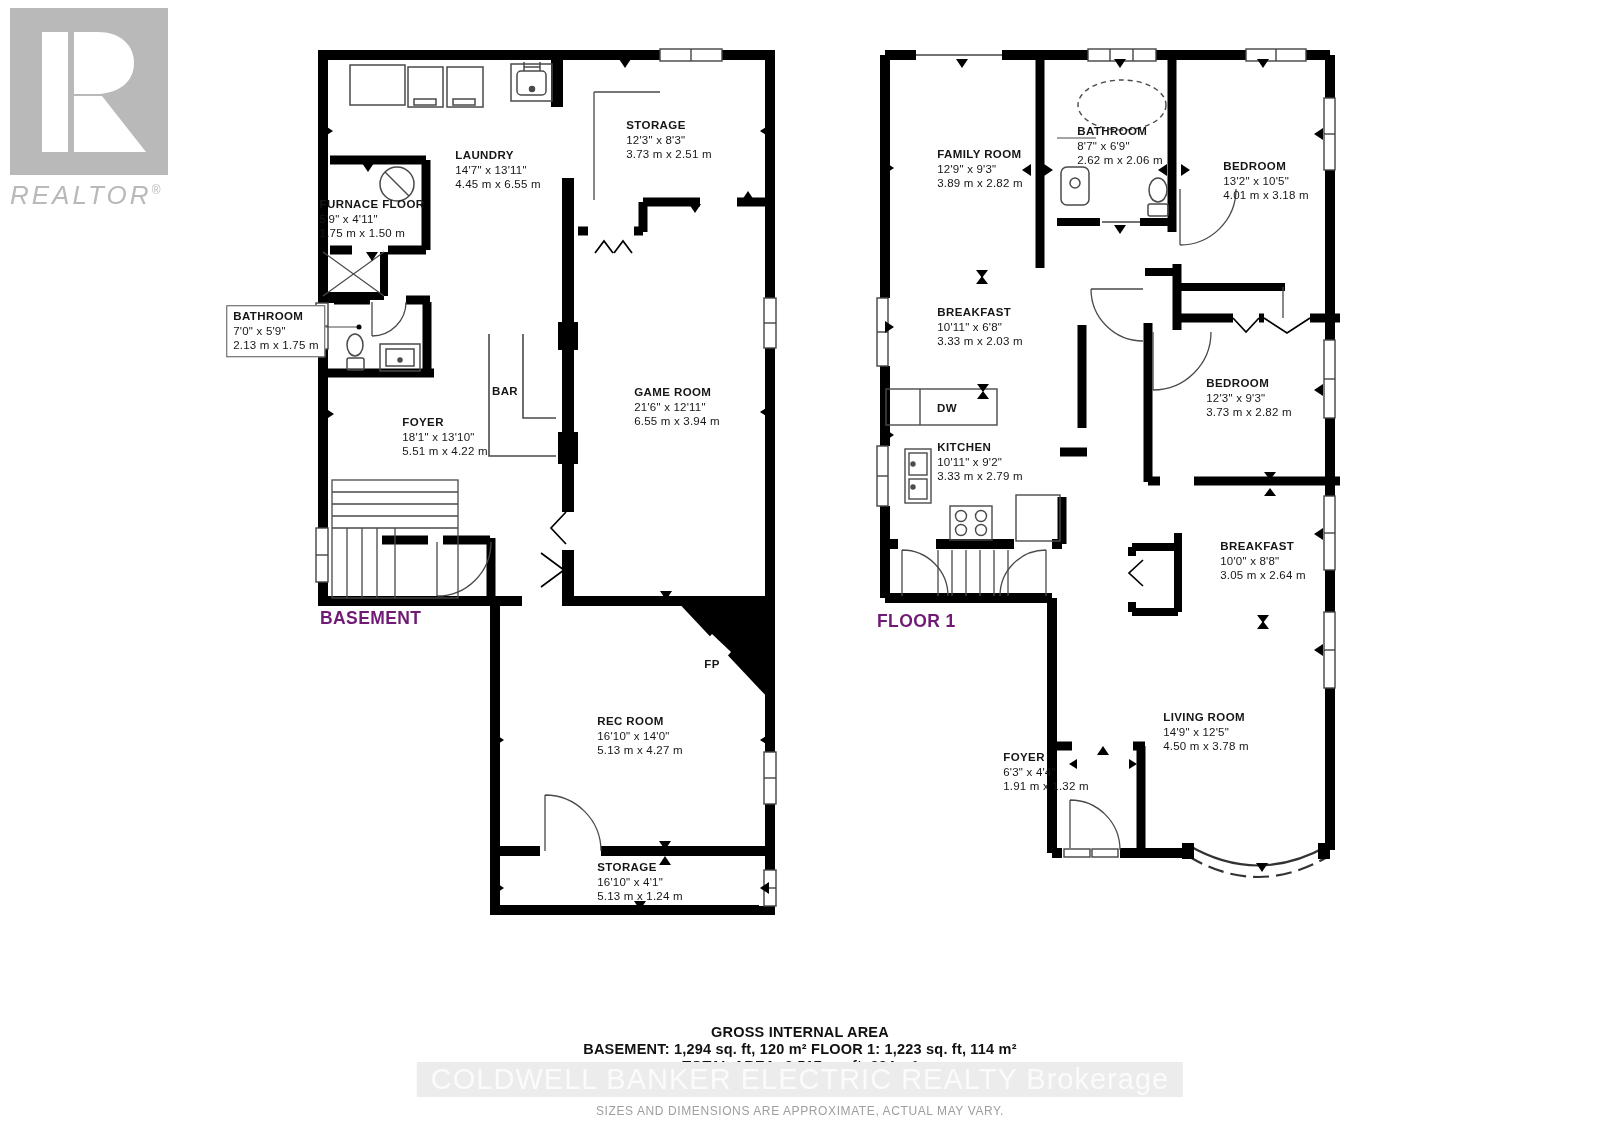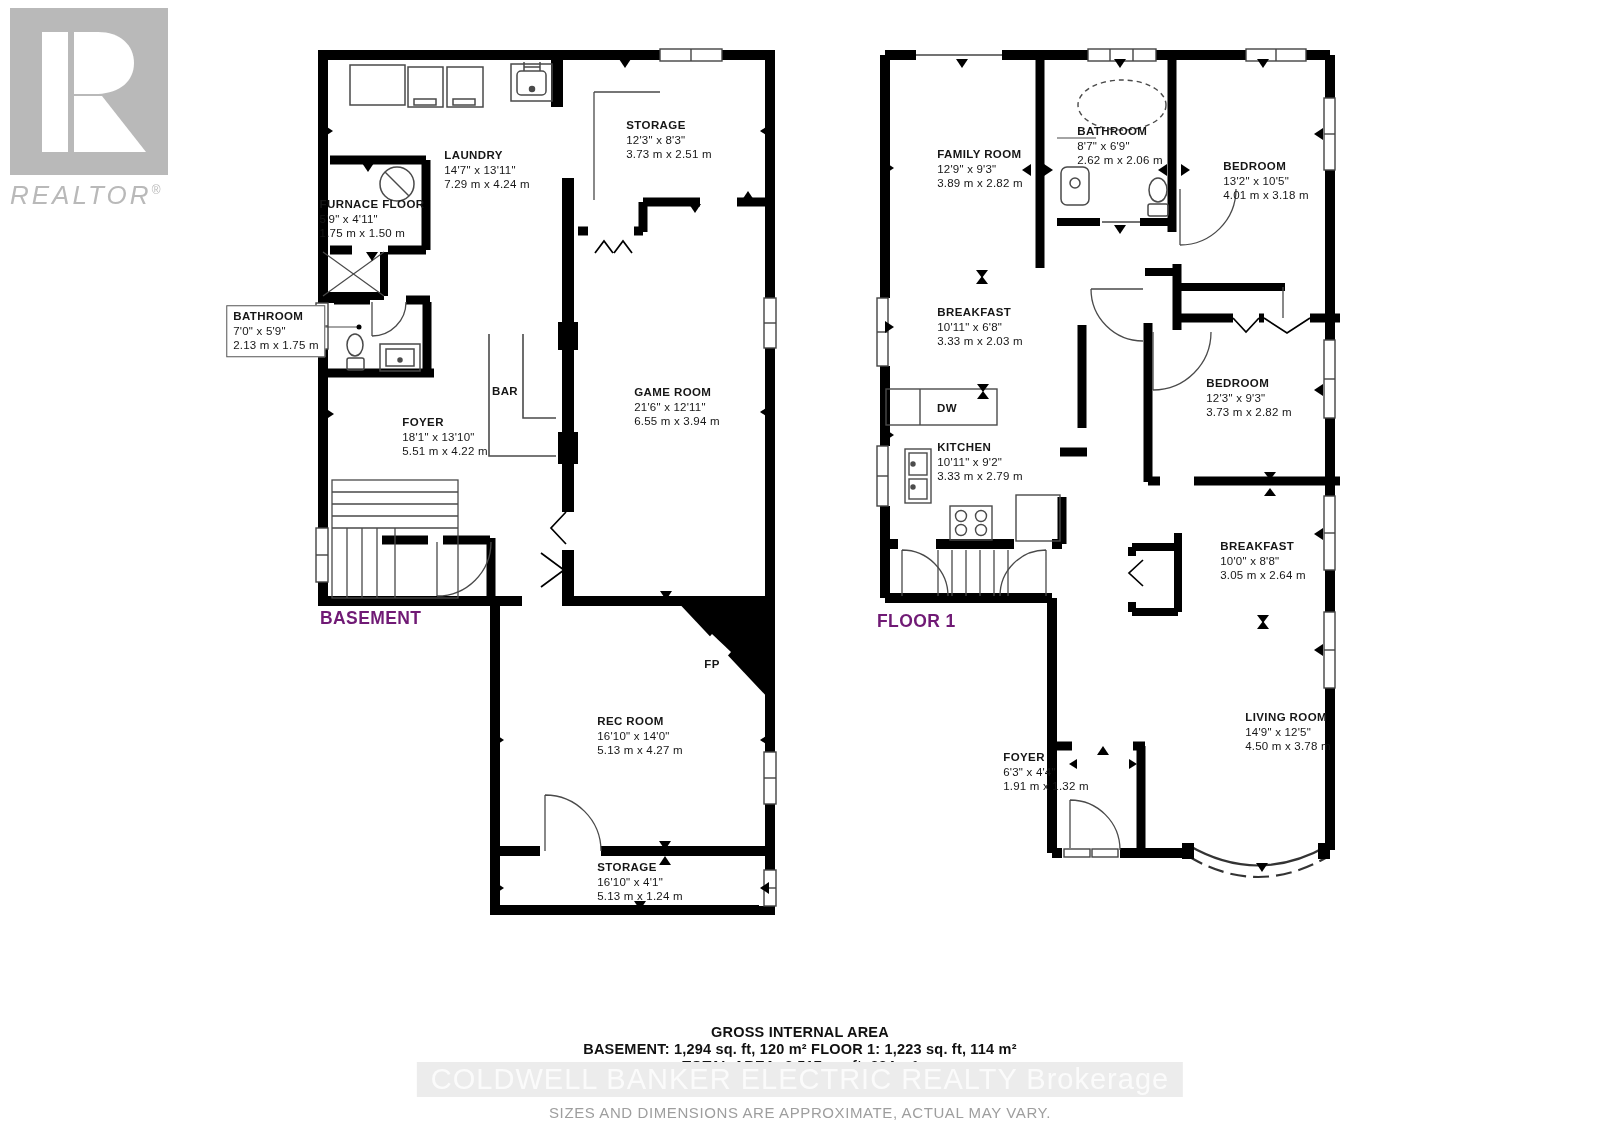--- a/index.html
+++ b/index.html
@@ -11,21 +11,21 @@
   .rn{font-size:11.5px;font-weight:700;letter-spacing:.4px;}
   .rd{font-size:11.5px;font-weight:500;letter-spacing:.2px;}
   .boxed{background:#fff;border:1.4px solid #555;padding:3px 6px;}
   .floor-name{position:absolute;font-size:17.5px;font-weight:600;color:#701a75;letter-spacing:.4px;}
   .footer{position:absolute;left:0;top:1024px;width:1600px;text-align:center;color:#111;}
   .footer div{font-size:14.5px;font-weight:700;line-height:17px;letter-spacing:.2px;}
   .watermark{position:absolute;top:1062px;left:50%;transform:translateX(-50%);
        font-size:29px;font-weight:400;letter-spacing:1px;white-space:nowrap;
        background:#ececec;color:#fbfbfb;padding:1px 14px;}
   .disclaimer{position:absolute;top:1104px;left:50%;transform:translateX(-50%);
-       font-size:15px;color:#9e9e9e;letter-spacing:.6px;font-weight:500;}
+       font-size:12px;color:#9e9e9e;letter-spacing:.6px;font-weight:500;}
   .logo{position:absolute;left:10px;top:8px;width:175px;font-style:italic;}
   .logo-text{position:absolute;left:0px;top:172px;font-size:26px;color:#b9b9b9;
        letter-spacing:3px;font-weight:500;}
   .logo-text sup{font-size:12px;letter-spacing:0;}
 </style>
 </head>
 <body>
 
 <div id="canvas">
 
@@ -304,24 +304,24 @@
         <polygon points="976,284 988,284 982,276"></polygon>
         <polygon points="977,384 989,384 983,392"></polygon>
         <polygon points="977,399 989,399 983,391"></polygon>
         <polygon points="1257,615 1269,615 1263,623"></polygon>
         <polygon points="1257,629 1269,629 1263,621"></polygon>
         <polygon points="1256,863 1268,863 1262,872"></polygon>
       </g>
     </g>
   </svg>
 
-  <div class="lbl" style="left:487px;top:170px">
+  <div class="lbl" style="left:498px;top:170px">
     <div class="rn">LAUNDRY</div>
     <div class="rd">14'7" x 13'11"</div>
-    <div class="rd">7.29 m x 4.24 m</div>
+    <div class="rd">4.45 m x 6.55 m</div>
   </div>
   <div class="lbl" style="left:669px;top:140px">
     <div class="rn">STORAGE</div>
     <div class="rd">12'3" x 8'3"</div>
     <div class="rd">3.73 m x 2.51 m</div>
   </div>
   <div class="lbl" style="left:372px;top:219px">
     <div class="rn">FURNACE FLOOR</div>
     <div class="rd">5'9" x 4'11"</div>
     <div class="rd">1.75 m x 1.50 m</div>
@@ -389,21 +389,21 @@
   <div class="lbl" style="left:1249px;top:398px">
     <div class="rn">BEDROOM</div>
     <div class="rd">12'3" x 9'3"</div>
     <div class="rd">3.73 m x 2.82 m</div>
   </div>
   <div class="lbl" style="left:1263px;top:561px">
     <div class="rn">BREAKFAST</div>
     <div class="rd">10'0" x 8'8"</div>
     <div class="rd">3.05 m x 2.64 m</div>
   </div>
-  <div class="lbl" style="left:1288px;top:732px">
+  <div class="lbl" style="left:1206px;top:732px">
     <div class="rn">LIVING ROOM</div>
     <div class="rd">14'9" x 12'5"</div>
     <div class="rd">4.50 m x 3.78 m</div>
   </div>
   <div class="lbl" style="left:1046px;top:772px">
     <div class="rn">FOYER</div>
     <div class="rd">6'3" x 4'4"</div>
     <div class="rd">1.91 m x 1.32 m</div>
   </div>
 

